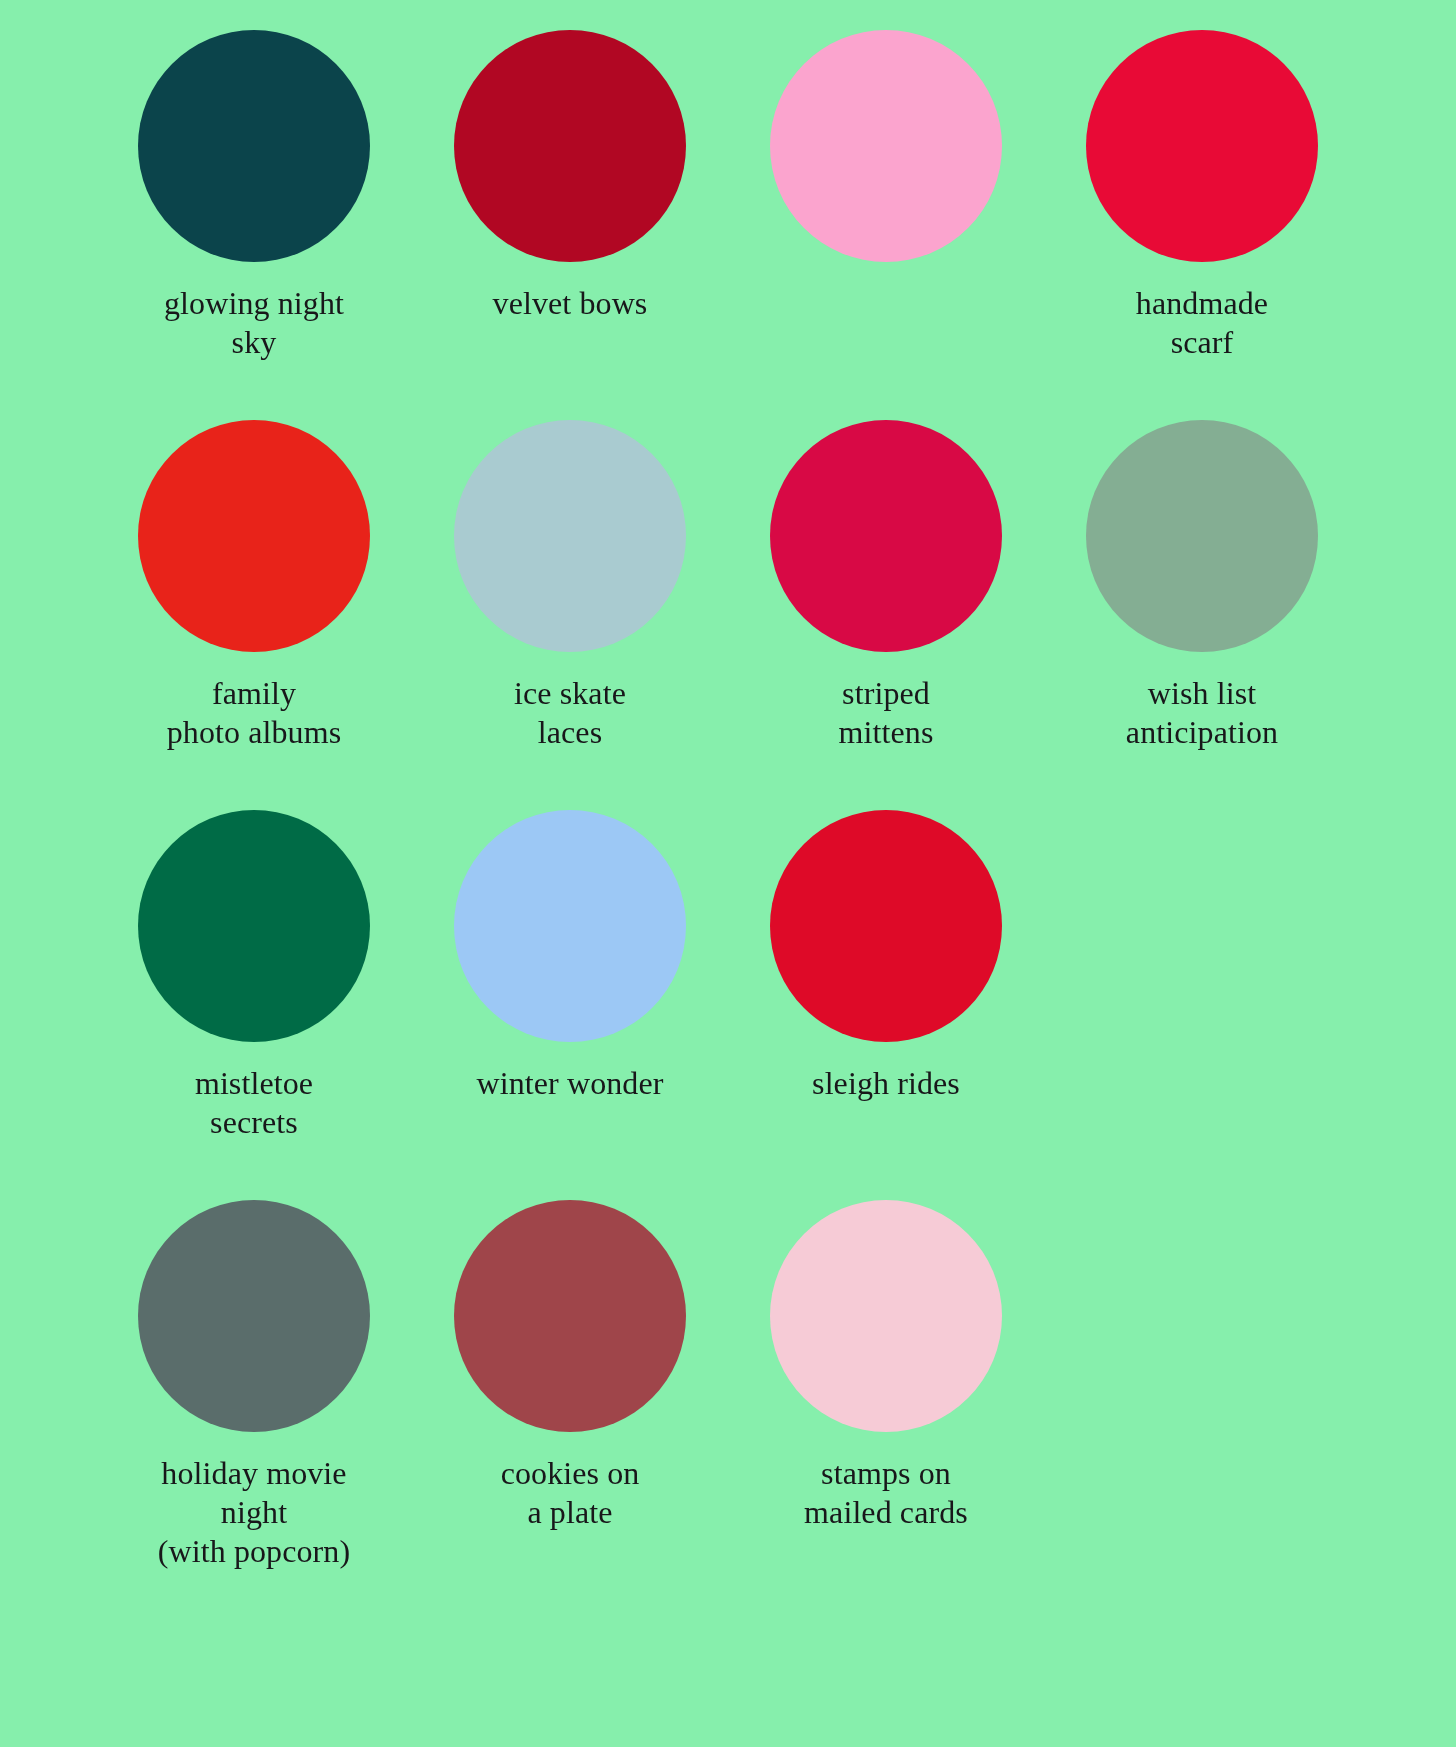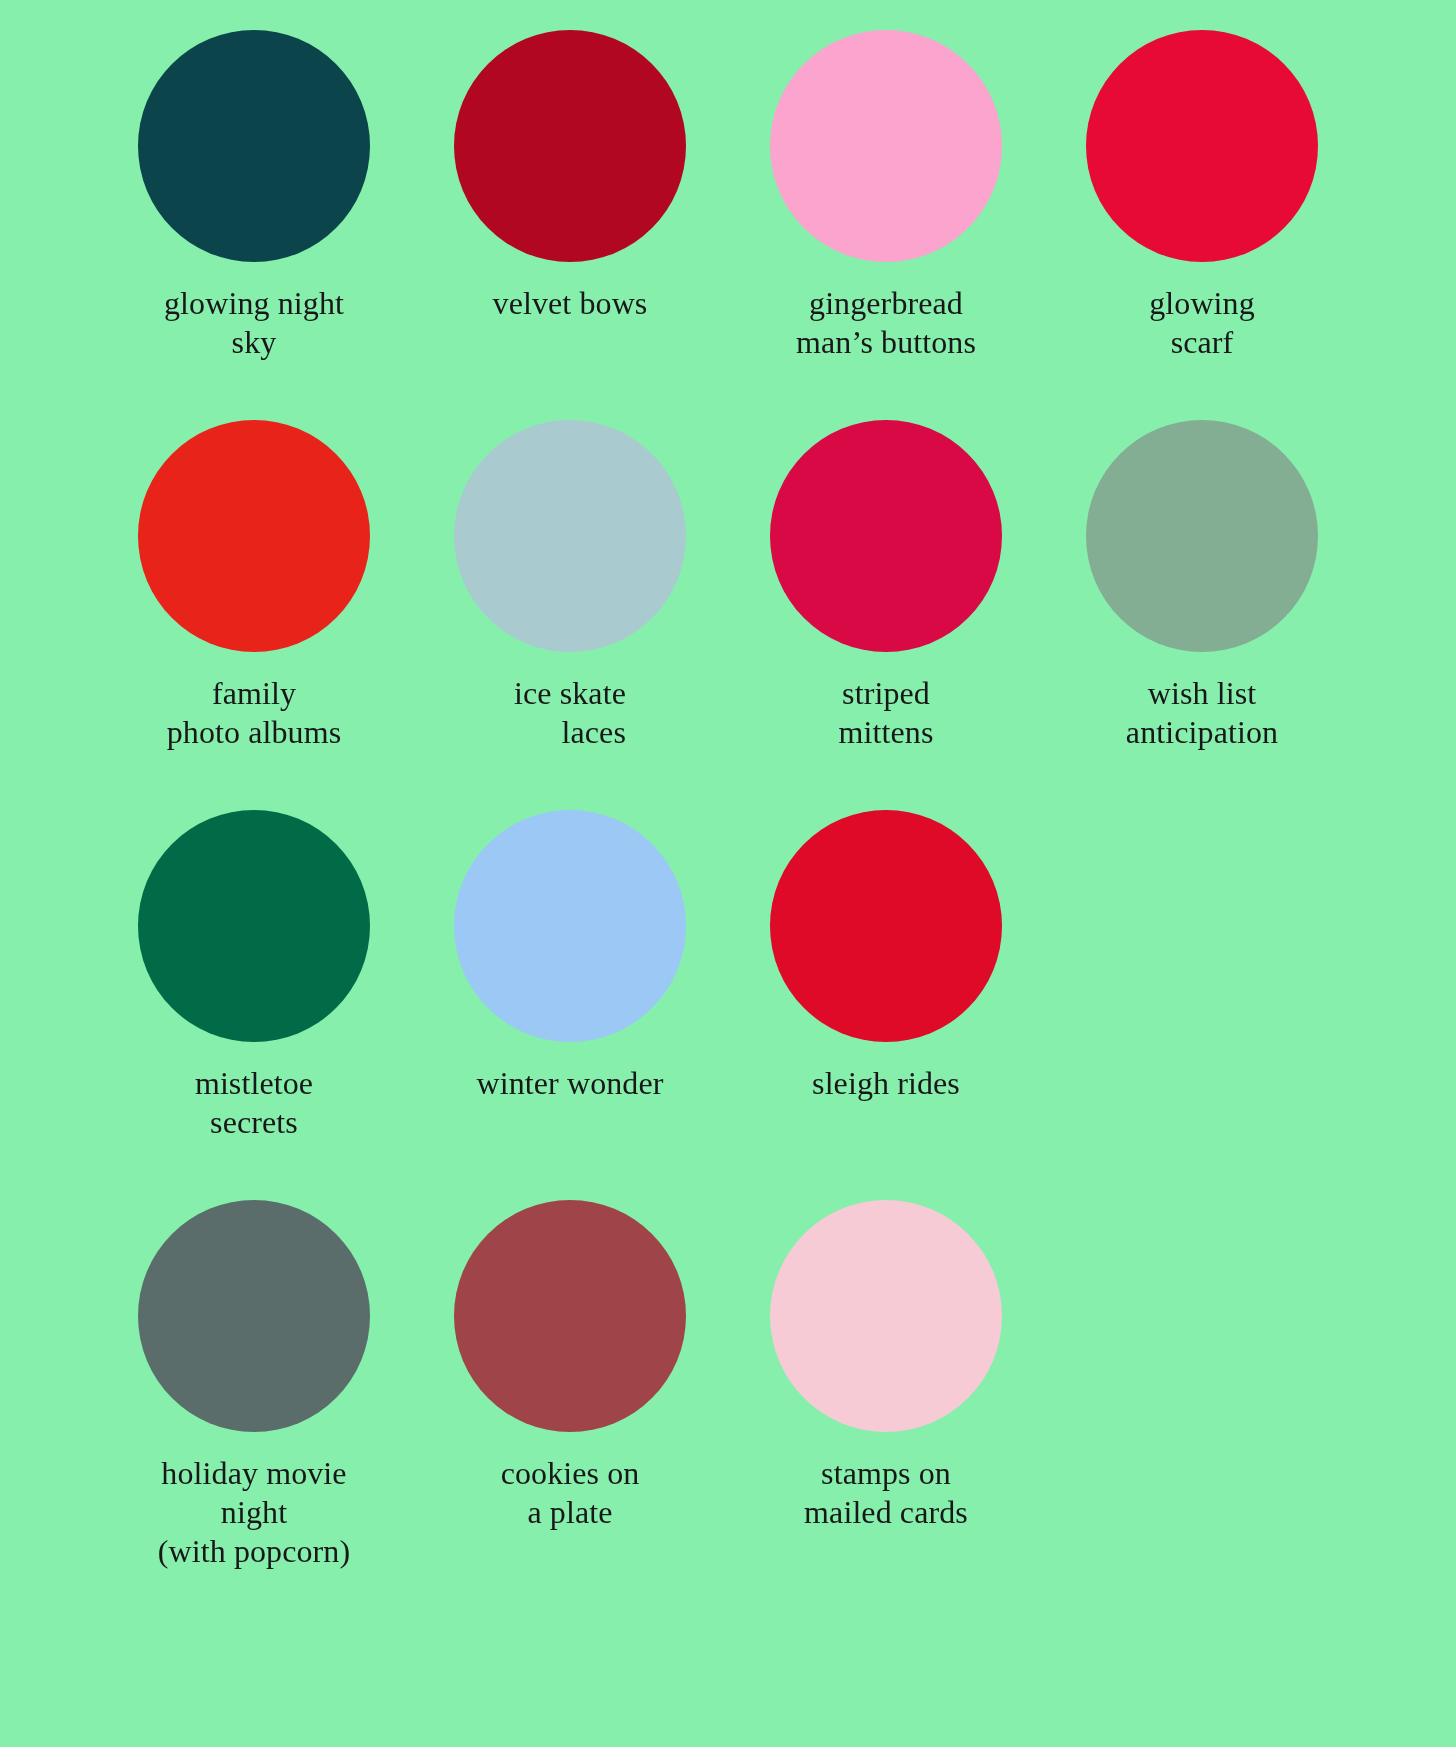--- a/index.html
+++ b/index.html
@@ -76,45 +76,41 @@
       </div>
     </div>
     <div class="swatch-cell">
       <div class="swatch-dot" style="background: rgb(177, 7, 35);"></div>
       <div class="swatch-label" style="color: rgb(24, 23, 26);">
         <span class="lbl-line">velvet bows</span>
       </div>
     </div>
     <div class="swatch-cell">
       <div class="swatch-dot" style="background: rgb(251, 164, 206);"></div>
-      <div class="swatch-label" style="color: rgb(24, 23, 26);">
-        <span class="lbl-line">gingerbread</span>
-        <span class="lbl-line">man’s buttons</span>
-      </div>
     </div>
     <div class="swatch-cell">
       <div class="swatch-dot" style="background: rgb(232, 10, 54);"></div>
       <div class="swatch-label" style="color: rgb(24, 23, 26);">
-        <span class="lbl-line">glowing</span>
+        <span class="lbl-line">handmade</span>
         <span class="lbl-line">scarf</span>
       </div>
     </div>
   </div>
 
   <div class="palette-row">
     <div class="swatch-cell">
       <div class="swatch-dot" style="background: rgb(232, 35, 26);"></div>
       <div class="swatch-label" style="color: rgb(24, 23, 26);">
         <span class="lbl-line">family</span>
         <span class="lbl-line">photo albums</span>
       </div>
     </div>
     <div class="swatch-cell">
       <div class="swatch-dot" style="background: rgb(169, 203, 208);"></div>
-      <div class="swatch-label" style="color: rgb(24, 23, 26); text-align: right;">
+      <div class="swatch-label" style="color: rgb(24, 23, 26);">
         <span class="lbl-line">ice skate</span>
         <span class="lbl-line">laces</span>
       </div>
     </div>
     <div class="swatch-cell">
       <div class="swatch-dot" style="background: rgb(216, 9, 69);"></div>
       <div class="swatch-label" style="color: rgb(24, 23, 26);">
         <span class="lbl-line">striped</span>
         <span class="lbl-line">mittens</span>
       </div>

